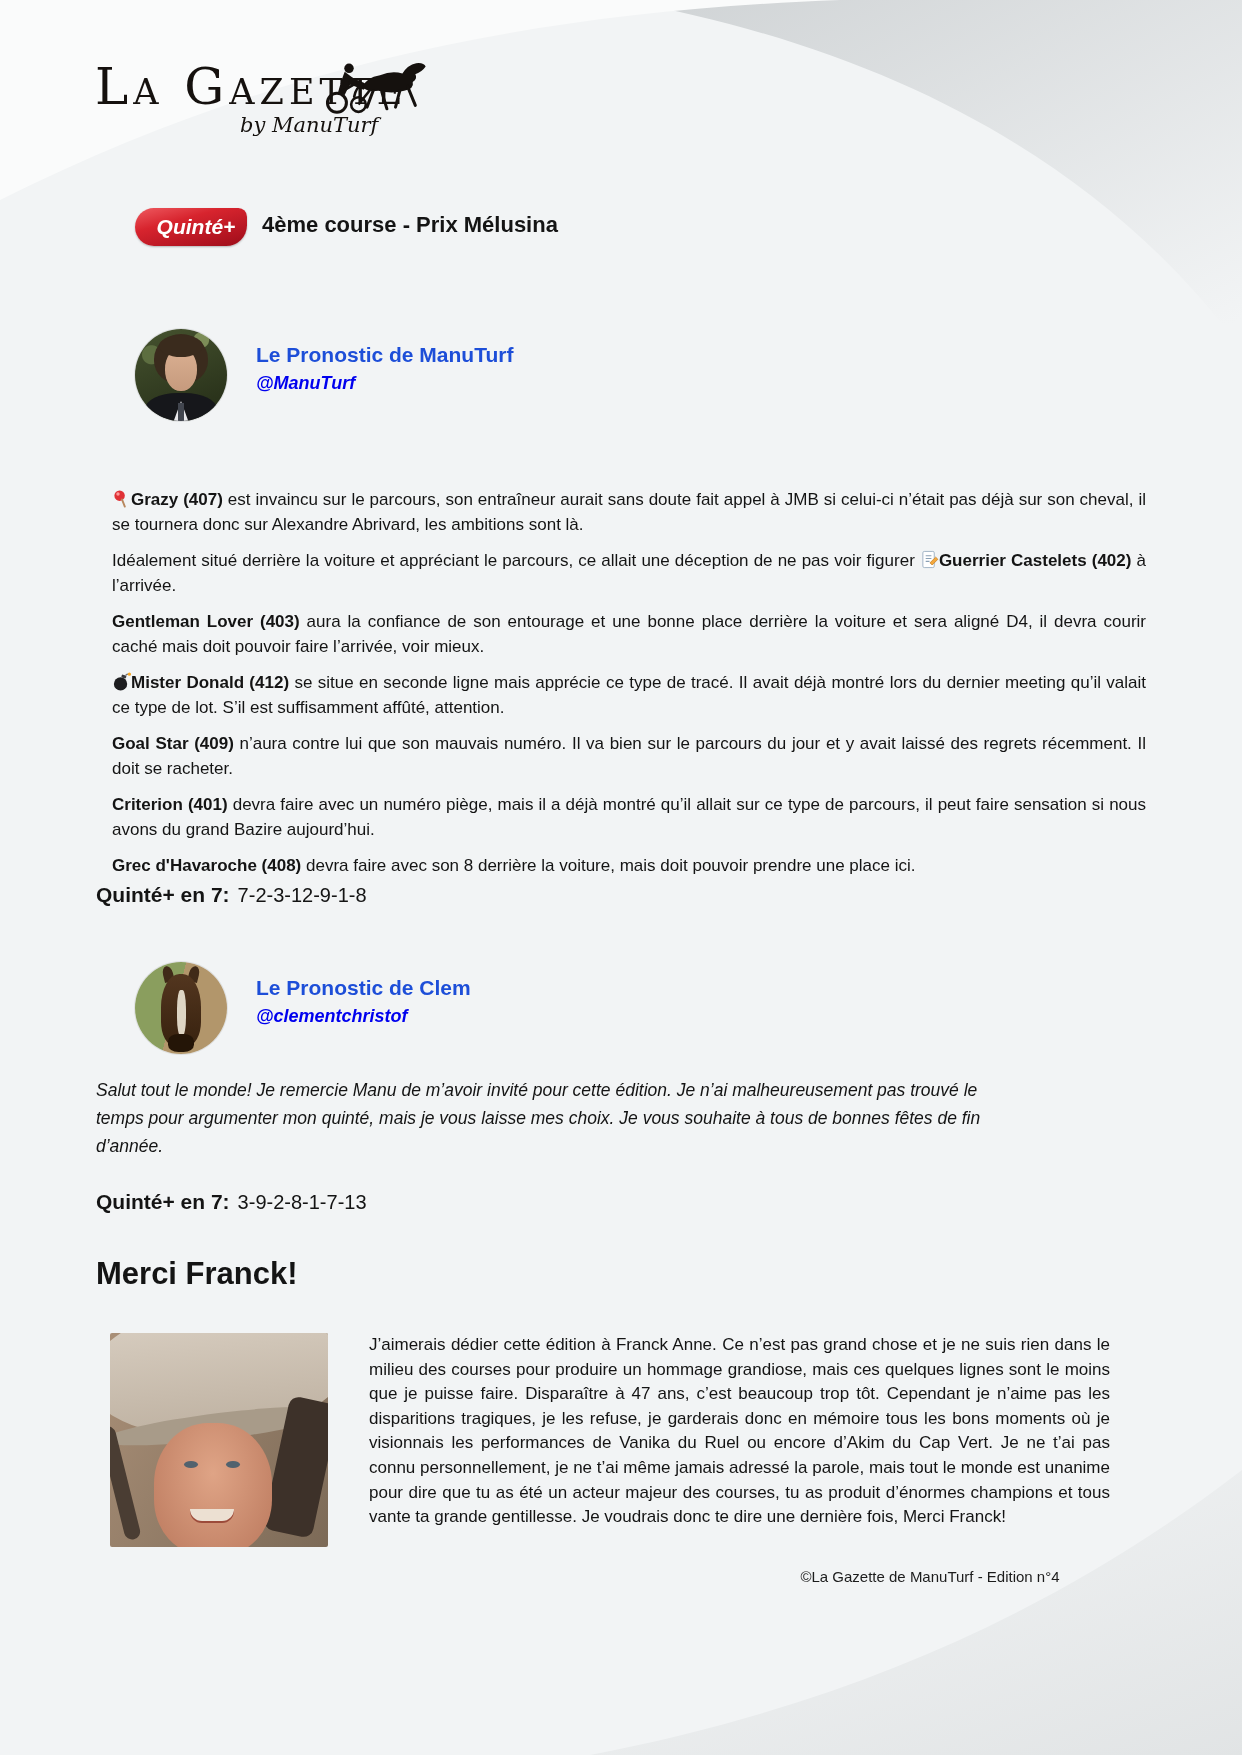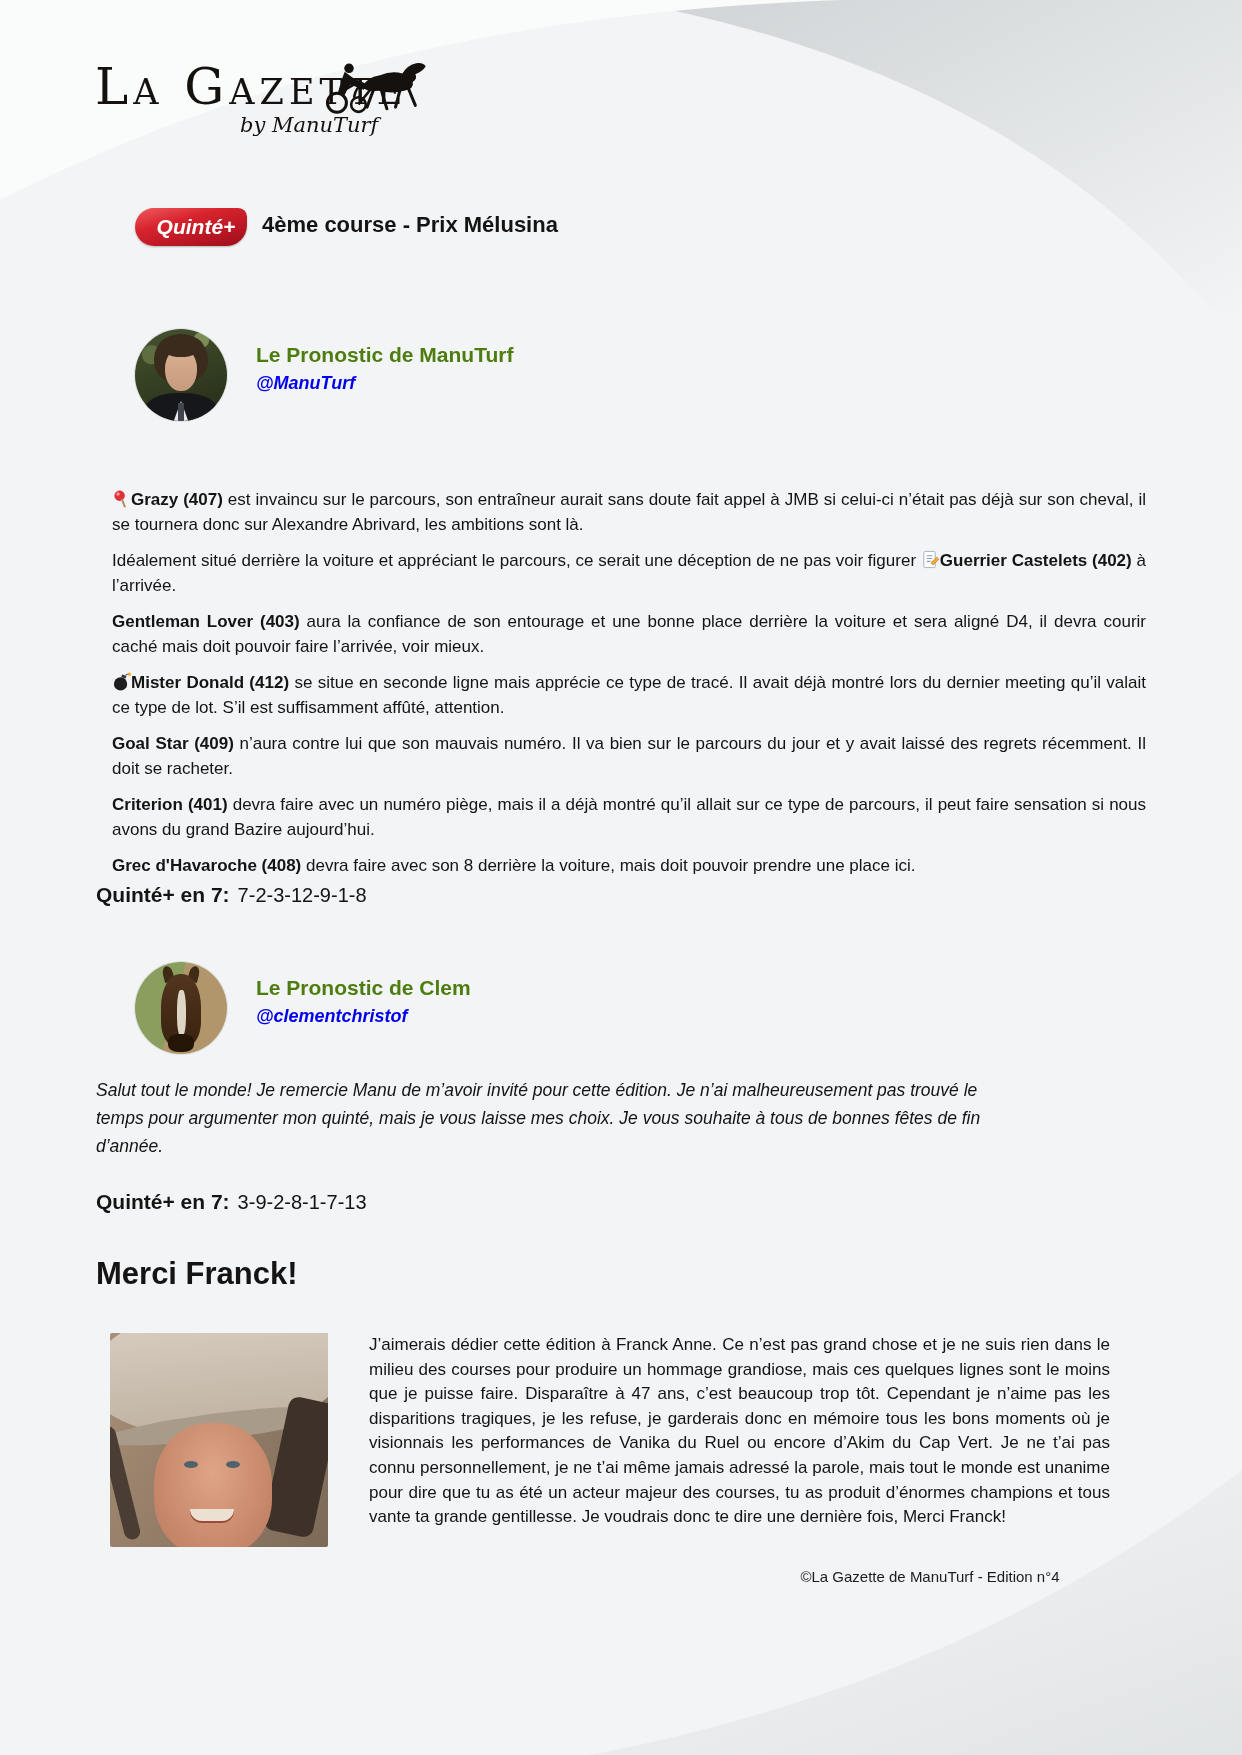--- a/index.html
+++ b/index.html
@@ -41,21 +41,21 @@
   .av1 .tie{position:absolute;bottom:-2px;left:43px;width:6px;height:20px;background:#42464f;}
 
   .av2{left:135px;top:962px;background:linear-gradient(105deg,#8a9e5e 0 44%,#b2966b 44% 100%);}
   .av2 .head{position:absolute;top:12px;left:26px;width:40px;height:72px;
              background:linear-gradient(#53361f,#38220f);border-radius:46% 46% 34% 34%;}
   .av2 .blaze{position:absolute;top:28px;left:42px;width:9px;height:46px;background:#ded5c4;border-radius:40%;}
   .av2 .earL{position:absolute;top:4px;left:28px;width:10px;height:16px;background:#402a18;border-radius:50% 50% 0 0;transform:rotate(-14deg);}
   .av2 .earR{position:absolute;top:4px;left:54px;width:10px;height:16px;background:#402a18;border-radius:50% 50% 0 0;transform:rotate(14deg);}
   .av2 .muzzle{position:absolute;top:72px;left:33px;width:26px;height:18px;background:#241507;border-radius:40%;}
 
-  .prono-name{font-size:21px;font-weight:700;color:#4d7c0f;}
+  .prono-name{font-size:21px;font-weight:700;color:#1d4ed8;}
   .n1{left:256px;top:343px;} .n2{left:256px;top:976px;}
   .prono-handle{font-size:18px;font-weight:700;font-style:italic;color:#0000ee;text-decoration:none;}
   .hd1{left:256px;top:373px;} .hd2{left:256px;top:1006px;}
 
   
   .body1{left:96px;top:487px;width:1050px;}
   .body1 p{margin:0 0 11px 16px;font-size:17px;line-height:25px;text-align:justify;}
   .body1 p:last-child{margin-bottom:0;}
   .p b{font-weight:700;}
   .ico{display:inline-block;width:19px;height:19px;vertical-align:-3px;}
@@ -146,21 +146,21 @@
   </div>
   <div class="abs prono-name n1">Le Pronostic de ManuTurf</div>
   <a href="#" class="abs prono-handle hd1">@ManuTurf</a>
 
   <div class="abs body1">
     <p class="p"><span class="ico"><svg viewBox="0 0 20 20">
             <circle cx="8" cy="7" r="5.5" fill="#e03136"></circle>
             <circle cx="6.3" cy="5.3" r="1.8" fill="#ff9a9a"></circle>
             <path d="M10.5,11 L13.5,18.5" stroke="#b8885f" stroke-width="2" stroke-linecap="round"></path>
           </svg></span><b>Grazy (407)</b><span> est invaincu sur le parcours, son entraîneur aurait sans doute fait appel à JMB si celui-ci n’était pas déjà sur son cheval, il se tournera donc sur Alexandre Abrivard, les ambitions sont là.</span></p>
-    <p class="p"><span>Idéalement situé derrière la voiture et appréciant le parcours, ce serait une déception de ne pas voir figurer </span><span class="ico"><svg viewBox="0 0 20 20">
+    <p class="p"><span>Idéalement situé derrière la voiture et appréciant le parcours, ce allait une déception de ne pas voir figurer </span><span class="ico"><svg viewBox="0 0 20 20">
             <rect x="3" y="1.5" width="12" height="17" rx="1.5" fill="#ffffff" stroke="#9fb2c4" stroke-width="1"></rect>
             <path d="M6,6 h6 M6,9 h6 M6,12 h4" stroke="#8aa0b5" stroke-width="1.2"></path>
             <path d="M10.5,13.5 L16.5,7.5 L18.8,9.8 L12.8,15.8 Z" fill="#f4a83c" stroke="#c77f1f" stroke-width="0.8"></path>
           </svg></span><b>Guerrier Castelets (402)</b><span> à l’arrivée.</span></p>
     <p class="p"><b>Gentleman Lover (403)</b><span> aura la confiance de son entourage et une bonne place derrière la voiture et sera aligné D4, il devra courir caché mais doit pouvoir faire l’arrivée, voir mieux.</span></p>
     <p class="p"><span class="ico"><svg viewBox="0 0 20 20">
             <circle cx="9" cy="12.5" r="7" fill="#1d1d1f"></circle>
             <rect x="10" y="3.2" width="5" height="3.2" rx="1" fill="#3a3a3e" transform="rotate(18 12.5 4.8)"></rect>
             <path d="M14.5,3.5 Q16.5,1.5 18,2.6" stroke="#6b6b70" stroke-width="1.4" fill="none"></path>
             <circle cx="18.3" cy="2.3" r="1.7" fill="#f6a623"></circle>

